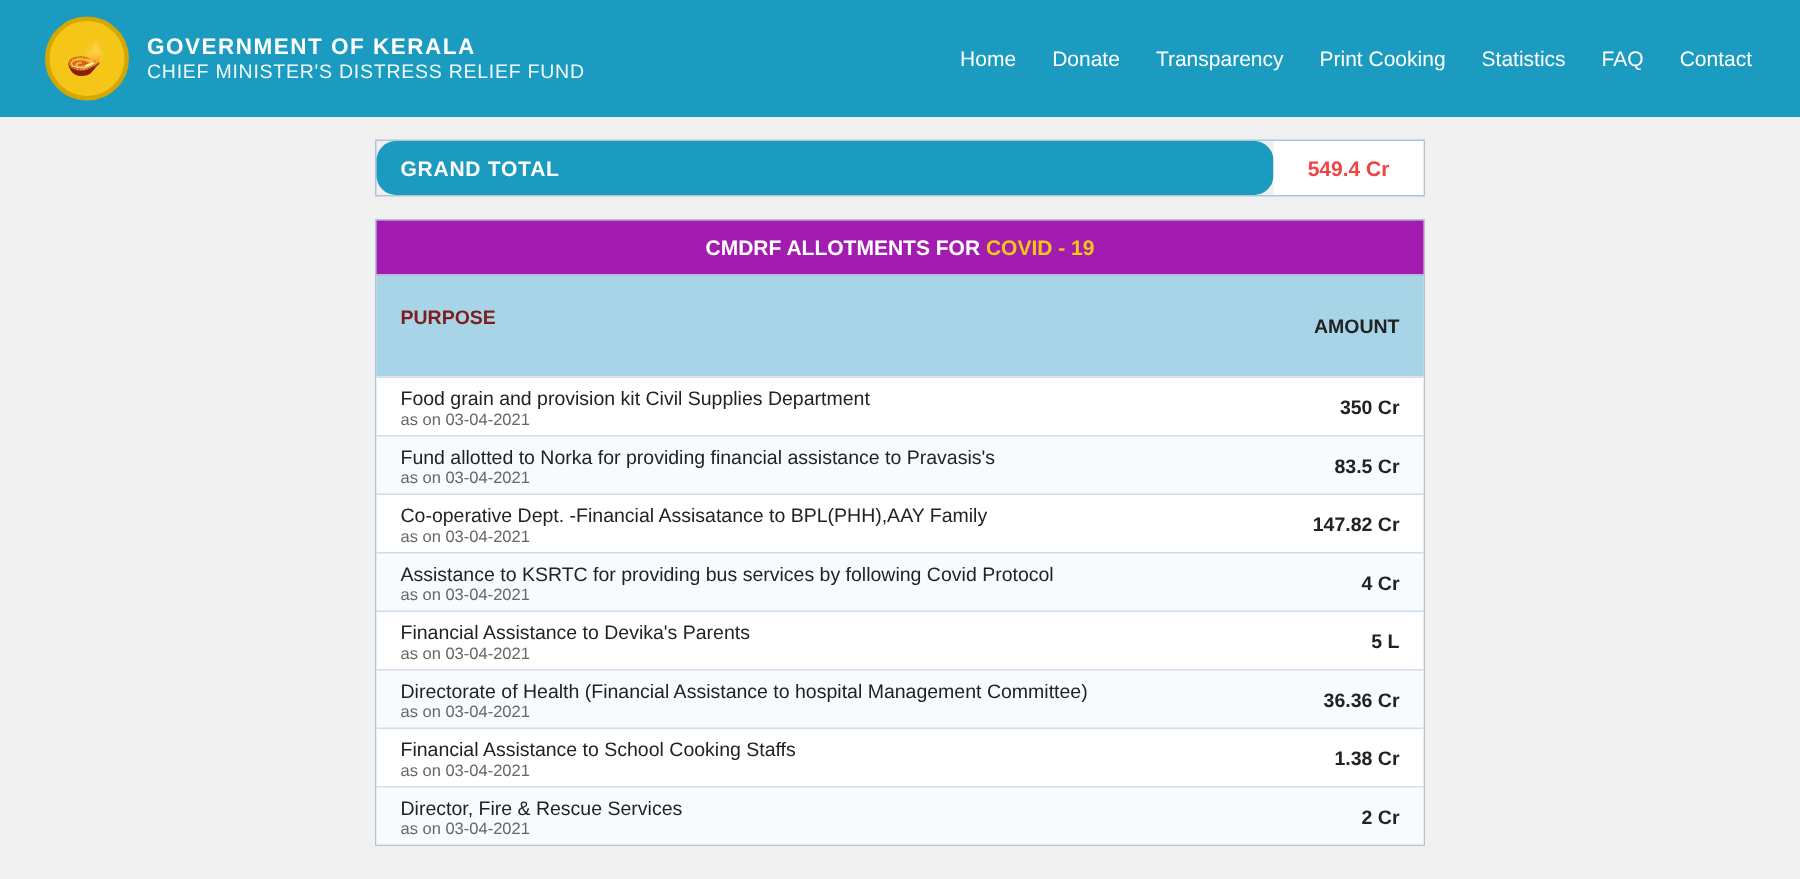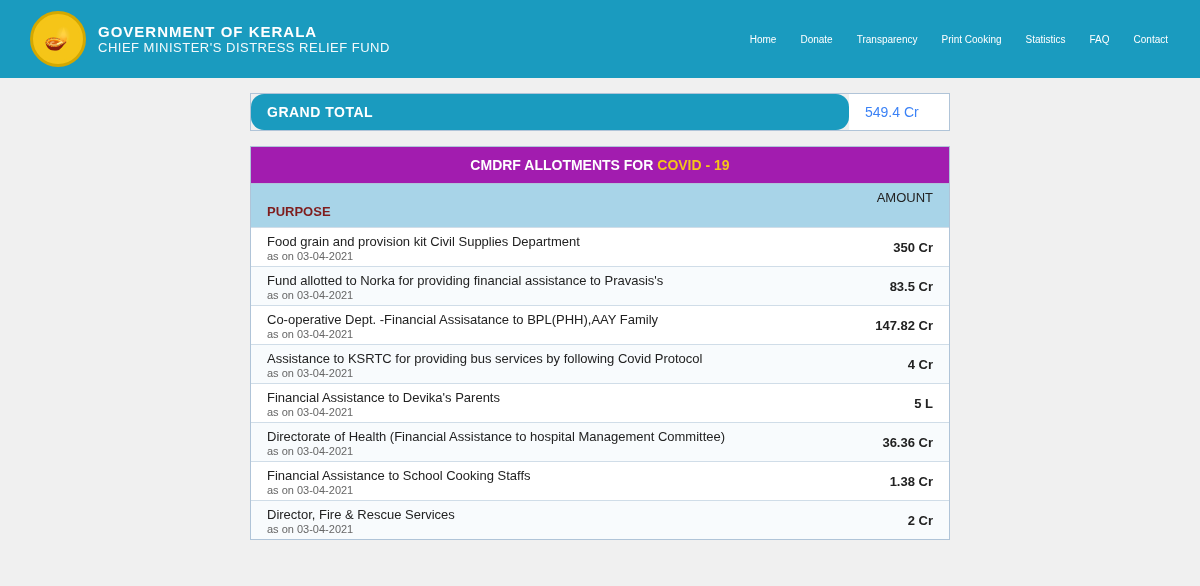--- a/index.html
+++ b/index.html
@@ -62,21 +62,21 @@
       opacity: 0.95;
     }
     .header-nav {
       display: flex;
       align-items: center;
       gap: 20px;
     }
     .nav-item {
       color: white;
       text-decoration: none;
-      font-size: 10px;
+      font-size: 14px;
       font-weight: 500;
       cursor: pointer;
       padding: 4px 2px;
     }
 
     
     .main-content {
       max-width: 700px;
       margin: 0 auto;
       padding: 15px 0;
@@ -93,26 +93,26 @@
       color: white;
       font-weight: bold;
       font-size: 14px;
       padding: 10px 16px;
       flex: 1;
       letter-spacing: 0.5px;
       border-radius: 13px;
     }
     .grand-total-value {
       background: white;
-      color: #3b82f6;
-      font-weight: normal;
+      color: #ef4444;
+      font-weight: bold;
       font-size: 14px;
       padding: 10px 16px;
       min-width: 100px;
-      text-align: left;
+      text-align: center;
     }
 
     
     .table-container {
       border: 1px solid #b0c4d8;
     }
 
     .table-header-row {
       background: #a21caf;
       text-align: center;
@@ -134,22 +134,22 @@
       flex: 1;
       padding: 8px 16px;
       font-weight: bold;
       font-size: 13px;
       color: #7f1d1d;
       text-align: left;
       margin-top: 12px;
     }
     .col-amount {
       width: 110px;
-      padding: 6px 16px;
-      font-weight: normal;
+      padding: 26px 16px;
+      font-weight: bold;
       font-size: 13px;
       color: #222;
       text-align: right;
     }
 
     .data-row {
       display: flex;
       border-top: 1px solid #d0dde8;
       background: white;
     }

